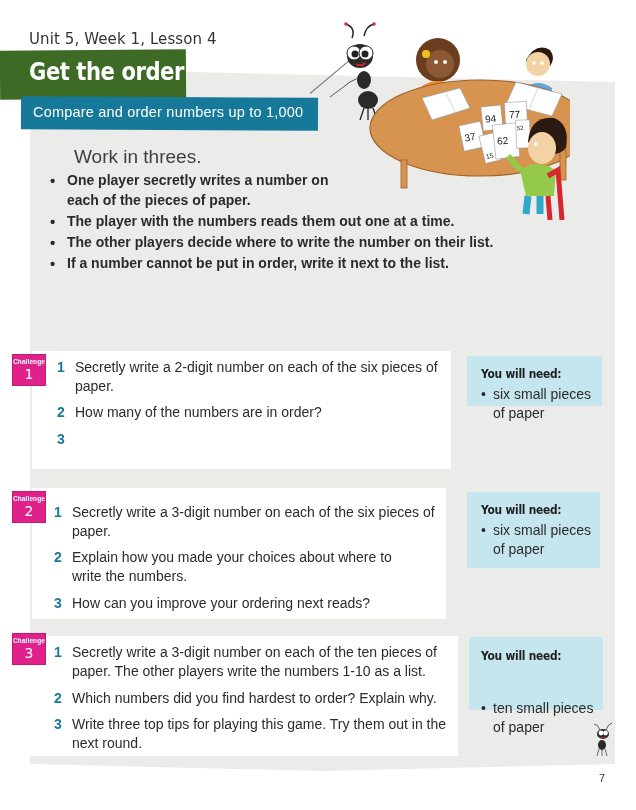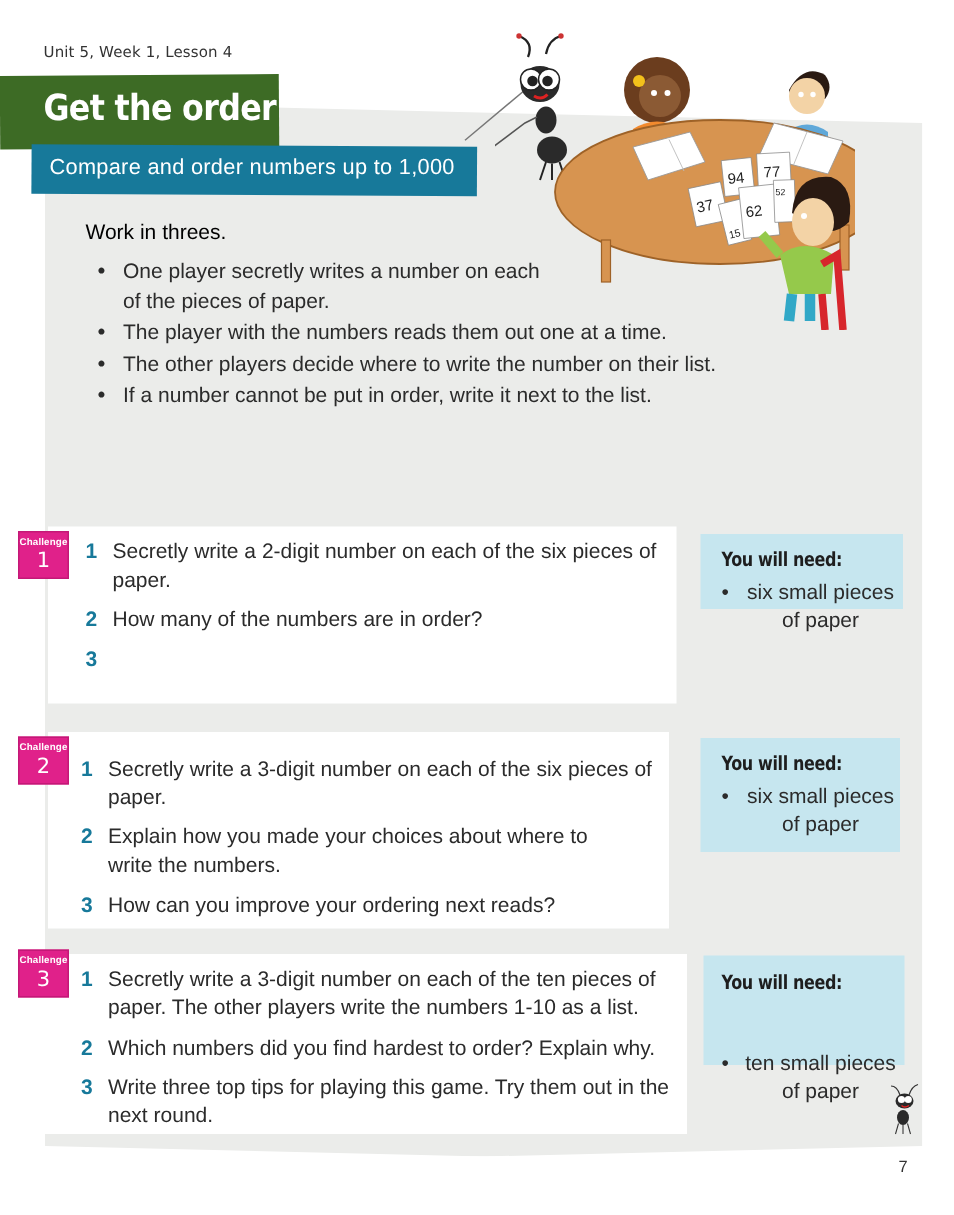--- a/index.html
+++ b/index.html
@@ -1,55 +1,55 @@
 <!DOCTYPE html>
 <html><head>
 <meta charset="utf-8">
 <style>
   * { box-sizing: border-box; margin: 0; padding: 0; }
   html, body { width: 636px; height: 810px; background: #ffffff; overflow: hidden; }
   body { position: relative; font-family: "Liberation Sans", "DejaVu Sans", sans-serif; color: #2b2b2b; }
 
-  .lesson-ref { position: absolute; left: 29px; top: 30px; font-family: "DejaVu Sans", sans-serif; font-size: 10px; color: #333; letter-spacing: 0.1px; }
+  .lesson-ref { position: absolute; left: 29px; top: 30px; font-family: "DejaVu Sans", sans-serif; font-size: 15px; color: #333; letter-spacing: 0.1px; }
 
   .grey-panel { position: absolute; left: 30px; top: 68px; width: 585px; height: 703px; background: #ebecea;
     clip-path: polygon(0 0, 100% 2%, 100% 99%, 50% 100%, 0 99%); }
 
   .title-banner { position: absolute; left: 0; top: 50px; width: 186px; height: 49px; background: #3d6b25;
     transform: rotate(-0.4deg); }
   .title-text { position: absolute; left: 29px; top: 58px; font-family: "DejaVu Sans", sans-serif; font-weight: bold;
     font-size: 24px; color: #ffffff; letter-spacing: -0.5px; transform: scaleX(0.88); transform-origin: left; }
 
   .subtitle-banner { position: absolute; left: 21px; top: 97px; width: 297px; height: 33px; background: #17799a;
     transform: rotate(0.3deg); }
   .subtitle-text { position: absolute; left: 33px; top: 104px; font-size: 14.5px; color: #ffffff; letter-spacing: 0.2px; }
 
   .pointer-line { position: absolute; left: 310px; top: 93px; width: 55px; height: 1px; background: #777;
     transform: rotate(-40deg); transform-origin: left; }
 
-  .intro { position: absolute; left: 57px; top: 146px; font-size: 14px; color: #000000; }
-  .rules { position: absolute; left: 63px; top: 171px; list-style: none; width: 520px; }
+  .intro { position: absolute; left: 74px; top: 146px; font-size: 19px; color: #404040; }
+  .rules { position: absolute; left: 48px; top: 171px; list-style: none; width: 520px; font-weight: bold; }
   .rules li { position: relative; padding-left: 19px; font-size: 14px; line-height: 19.5px; margin-bottom: 1.5px; color: #2b2b2b; }
   .rules li::before { content: "•"; position: absolute; left: 2px; top: 0; font-size: 15px; }
 
   .illustration { position: absolute; left: 330px; top: 20px; width: 240px; height: 200px; }
 
   .challenge-box { position: absolute; background: #ffffff; }
   .badge { position: absolute; width: 34px; height: 32px; background: #e0218a; color: #fff; text-align: center;
     border: 1px solid #c41877; }
   .badge .b-word { display: block; font-size: 6.5px; font-weight: bold; margin-top: 3px; letter-spacing: 0.1px; }
   .badge .b-num { display: block; font-family: "DejaVu Sans", sans-serif; font-size: 14px; line-height: 16px; margin-top: 1px; }
 
   .step { position: absolute; font-size: 14px; line-height: 19px; color: #2b2b2b; }
   .step .num { position: absolute; left: -18px; top: 0; color: #17799a; font-weight: bold; }
 
   .need-box { position: absolute; background: #c6e6ef; }
   .need-title { position: absolute; font-family: "DejaVu Sans", sans-serif; font-weight: bold; font-size: 13px; color: #1e1e1e;
     transform: scaleX(0.82); transform-origin: left; letter-spacing: -0.3px; }
-  .need-item { position: absolute; font-size: 14px; line-height: 19px; color: #2b2b2b; padding-left: 12px; text-align: center; }
+  .need-item { position: absolute; font-size: 14px; line-height: 19px; color: #2b2b2b; padding-left: 12px; }
   .need-item::before { content: "•"; position: absolute; left: 0; top: 0; }
 
   .page-number { position: absolute; left: 599px; top: 772px; font-size: 11px; color: #333; }
   .small-ant { position: absolute; left: 590px; top: 722px; width: 26px; height: 36px; }
 </style>
 </head>
 <body>
 
 <div class="grey-panel"></div>
 

